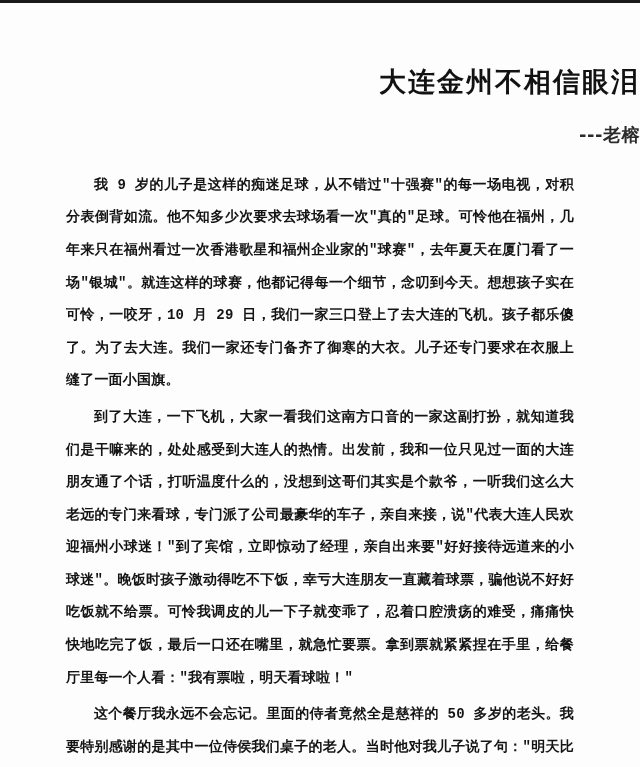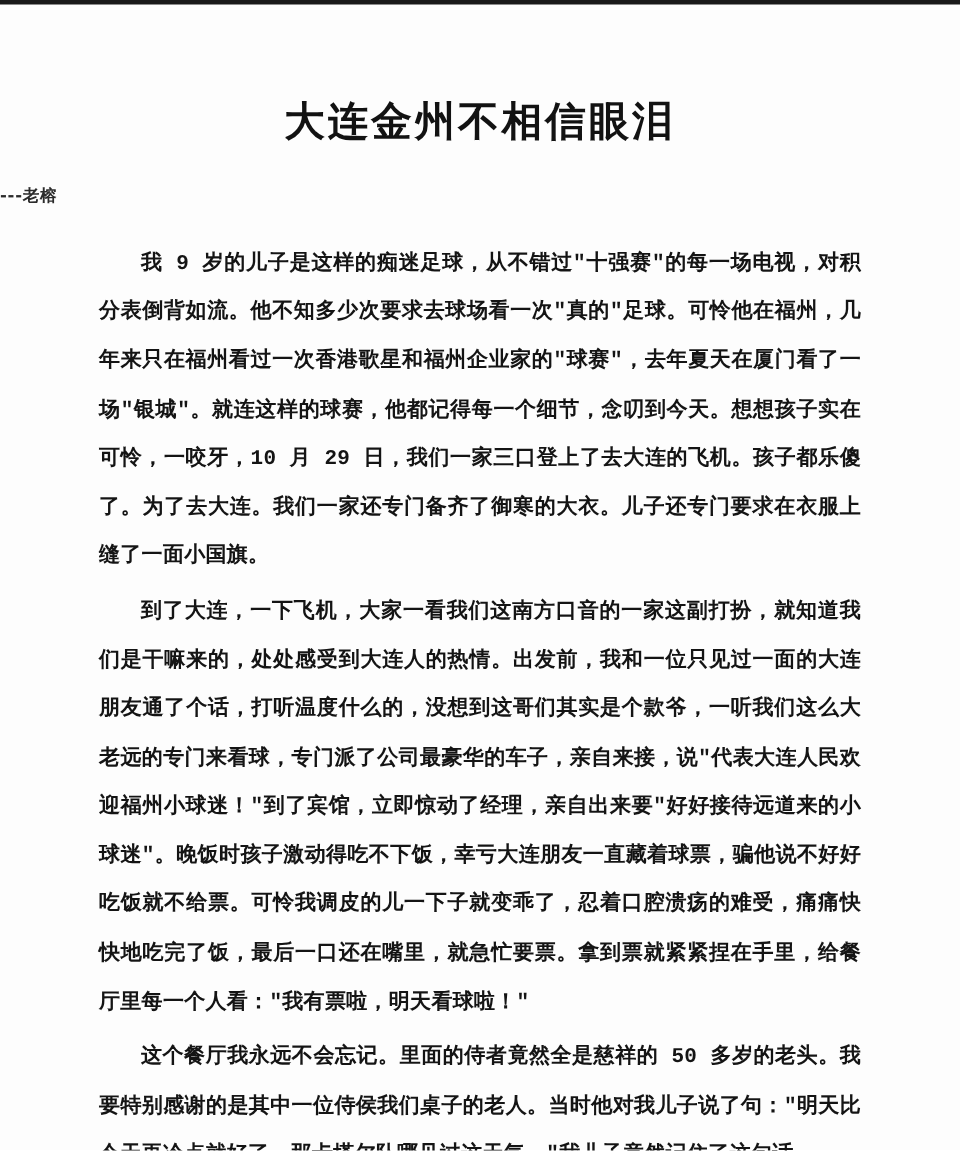--- a/index.html
+++ b/index.html
@@ -35,32 +35,32 @@
 
   .doc-body {
     position: absolute;
     top: 3px;
     left: 0;
     width: 640px;
     padding: 0;
   }
 
   .doc-title {
-    text-align: center;
+    text-align: right;
     font-size: 27px;
     font-weight: 700;
     letter-spacing: 2px;
     color: #121212;
     margin: 62px 0 0 0;
     line-height: 1.25;
   }
 
   .doc-byline {
-    text-align: left;
-    font-size: 11px;
+    text-align: right;
+    font-size: 18px;
     font-weight: 700;
     color: #2b2b2b;
     margin: 24px 0 0 0;
     letter-spacing: 0.5px;
   }
 
   .doc-content {
     margin: 22px auto 0 auto;
     width: 508px;
   }

